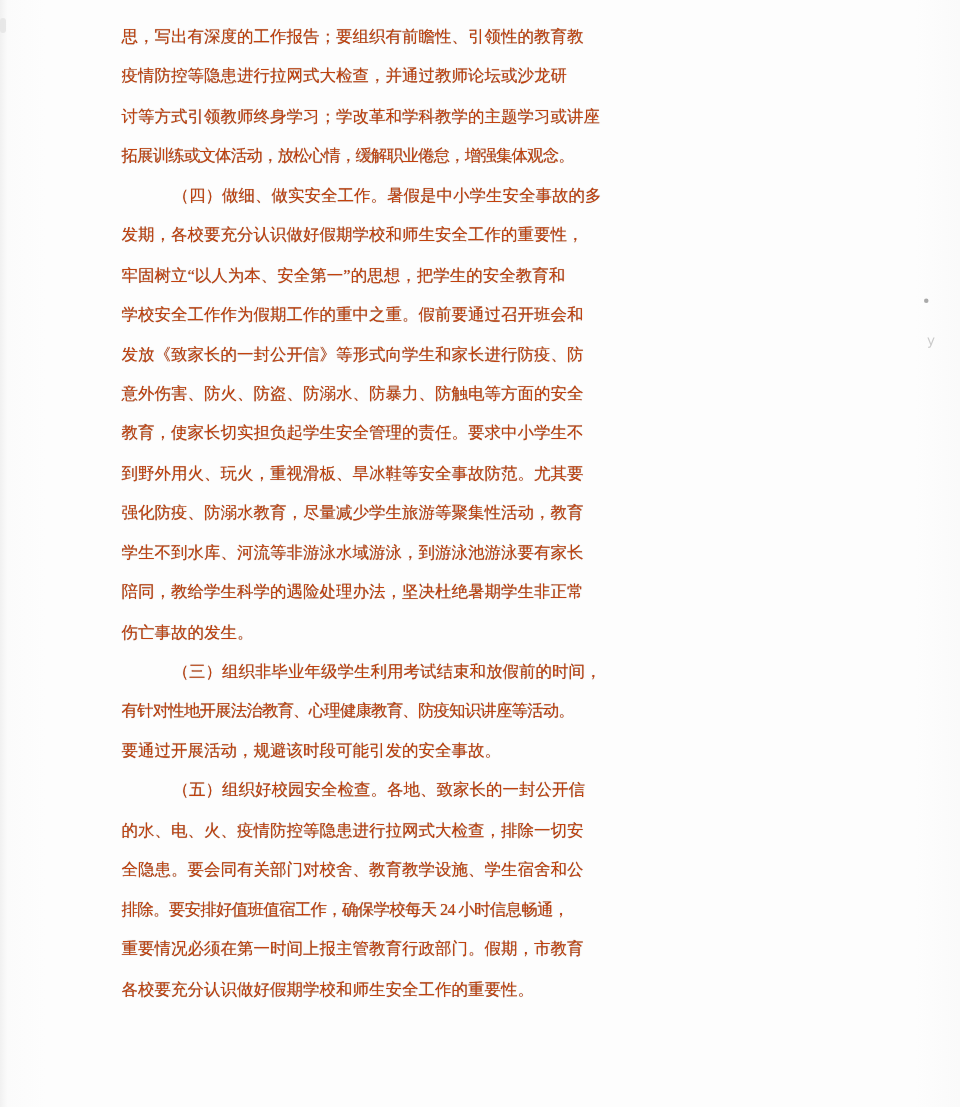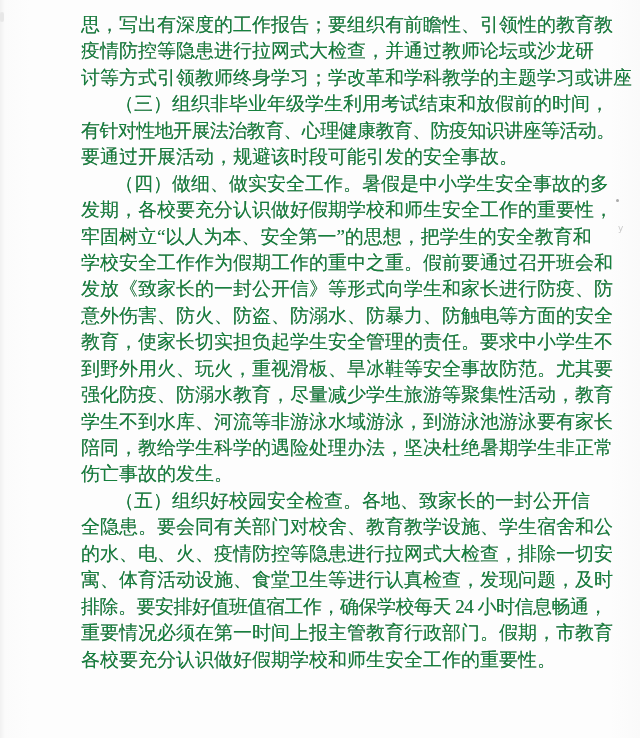--- a/index.html
+++ b/index.html
@@ -13,22 +13,22 @@
     position: relative;
     background: #fcfcfc;
     background-image: linear-gradient(90deg, #f1f1f1 0px, #fbfbfb 5px, #fdfdfd 30px, #fdfdfd 610px, #fafafa 640px);
     font-family: "Liberation Serif", "DejaVu Serif", serif;
   }
   .page {
     position: absolute;
     top: 12px;
     left: 81px;
     width: 478px;
-    color: #15803d;
-    font-size: 19px;
+    color: #c2410c;
+    font-size: 11px;
     text-shadow: 0 0 0.5px rgba(46,46,46,0.55);
   }
   .line {
     height: 26.45px;
     line-height: 26.45px;
     white-space: nowrap;
   }
   .indent { padding-left: 34px; }
   .tight  { letter-spacing: -0.6px; }
   .tight2 { letter-spacing: -0.5px; }
@@ -54,48 +54,48 @@
 <body>
 
 <div class="smudge-tl"></div>
 
 <div class="page">
 
   <div>
     <div class="line">思，写出有深度的工作报告；要组织有前瞻性、引领性的教育教</div>
     <div class="line">疫情防控等隐患进行拉网式大检查，并通过教师论坛或沙龙研</div>
     <div class="line">讨等方式引领教师终身学习；学改革和学科教学的主题学习或讲座</div>
-  </div>
-
-  <div>
-    <div class="line indent">（三）组织非毕业年级学生利用考试结束和放假前的时间，</div>
-    <div class="line tight">有针对性地开展法治教育、心理健康教育、防疫知识讲座等活动。</div>
-    <div class="line">要通过开展活动，规避该时段可能引发的安全事故。</div>
+    <div class="line tight">拓展训练或文体活动，放松心情，缓解职业倦怠，增强集体观念。</div>
   </div>
 
   <div>
     <div class="line indent">（四）做细、做实安全工作。暑假是中小学生安全事故的多</div>
     <div class="line">发期，各校要充分认识做好假期学校和师生安全工作的重要性，</div>
     <div class="line">牢固树立“以人为本、安全第一”的思想，把学生的安全教育和</div>
     <div class="line">学校安全工作作为假期工作的重中之重。假前要通过召开班会和</div>
     <div class="line">发放《致家长的一封公开信》等形式向学生和家长进行防疫、防</div>
     <div class="line">意外伤害、防火、防盗、防溺水、防暴力、防触电等方面的安全</div>
     <div class="line">教育，使家长切实担负起学生安全管理的责任。要求中小学生不</div>
     <div class="line">到野外用火、玩火，重视滑板、旱冰鞋等安全事故防范。尤其要</div>
     <div class="line">强化防疫、防溺水教育，尽量减少学生旅游等聚集性活动，教育</div>
     <div class="line">学生不到水库、河流等非游泳水域游泳，到游泳池游泳要有家长</div>
     <div class="line">陪同，教给学生科学的遇险处理办法，坚决杜绝暑期学生非正常</div>
     <div class="line">伤亡事故的发生。</div>
   </div>
 
   <div>
+    <div class="line indent">（三）组织非毕业年级学生利用考试结束和放假前的时间，</div>
+    <div class="line tight">有针对性地开展法治教育、心理健康教育、防疫知识讲座等活动。</div>
+    <div class="line">要通过开展活动，规避该时段可能引发的安全事故。</div>
+  </div>
+
+  <div>
     <div class="line indent">（五）组织好校园安全检查。各地、致家长的一封公开信</div>
+    <div class="line">的水、电、火、疫情防控等隐患进行拉网式大检查，排除一切安</div>
     <div class="line">全隐患。要会同有关部门对校舍、教育教学设施、学生宿舍和公</div>
-    <div class="line">的水、电、火、疫情防控等隐患进行拉网式大检查，排除一切安</div>
-    <div class="line">寓、体育活动设施、食堂卫生等进行认真检查，发现问题，及时</div>
     <div class="line tight2">排除。要安排好值班值宿工作，确保学校每天 24 小时信息畅通，</div>
     <div class="line">重要情况必须在第一时间上报主管教育行政部门。假期，市教育</div>
     <div class="line">各校要充分认识做好假期学校和师生安全工作的重要性。</div>
   </div>
 
 </div>
 
 <div class="speck1"></div>
 <div class="speck2">y</div>
 

